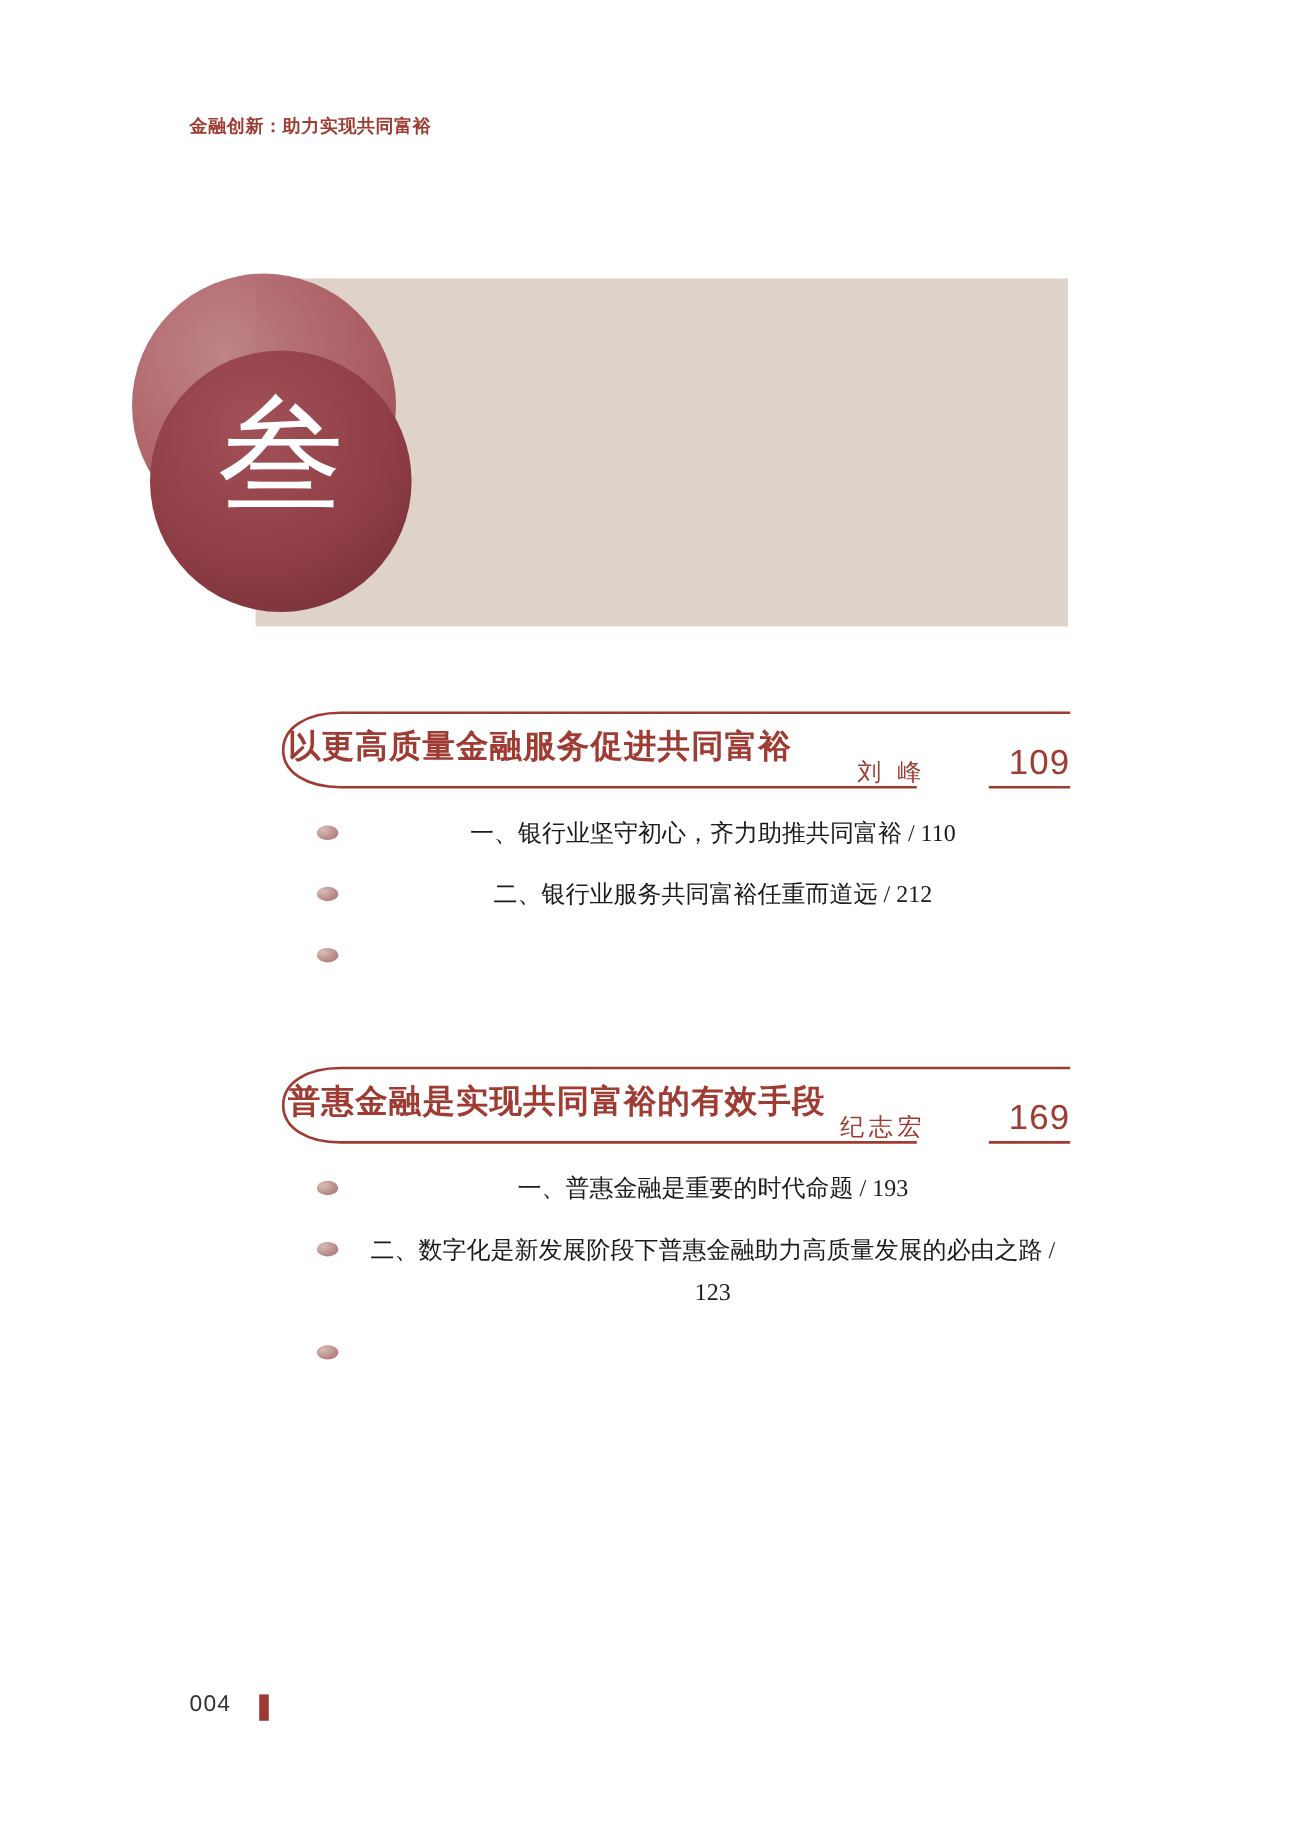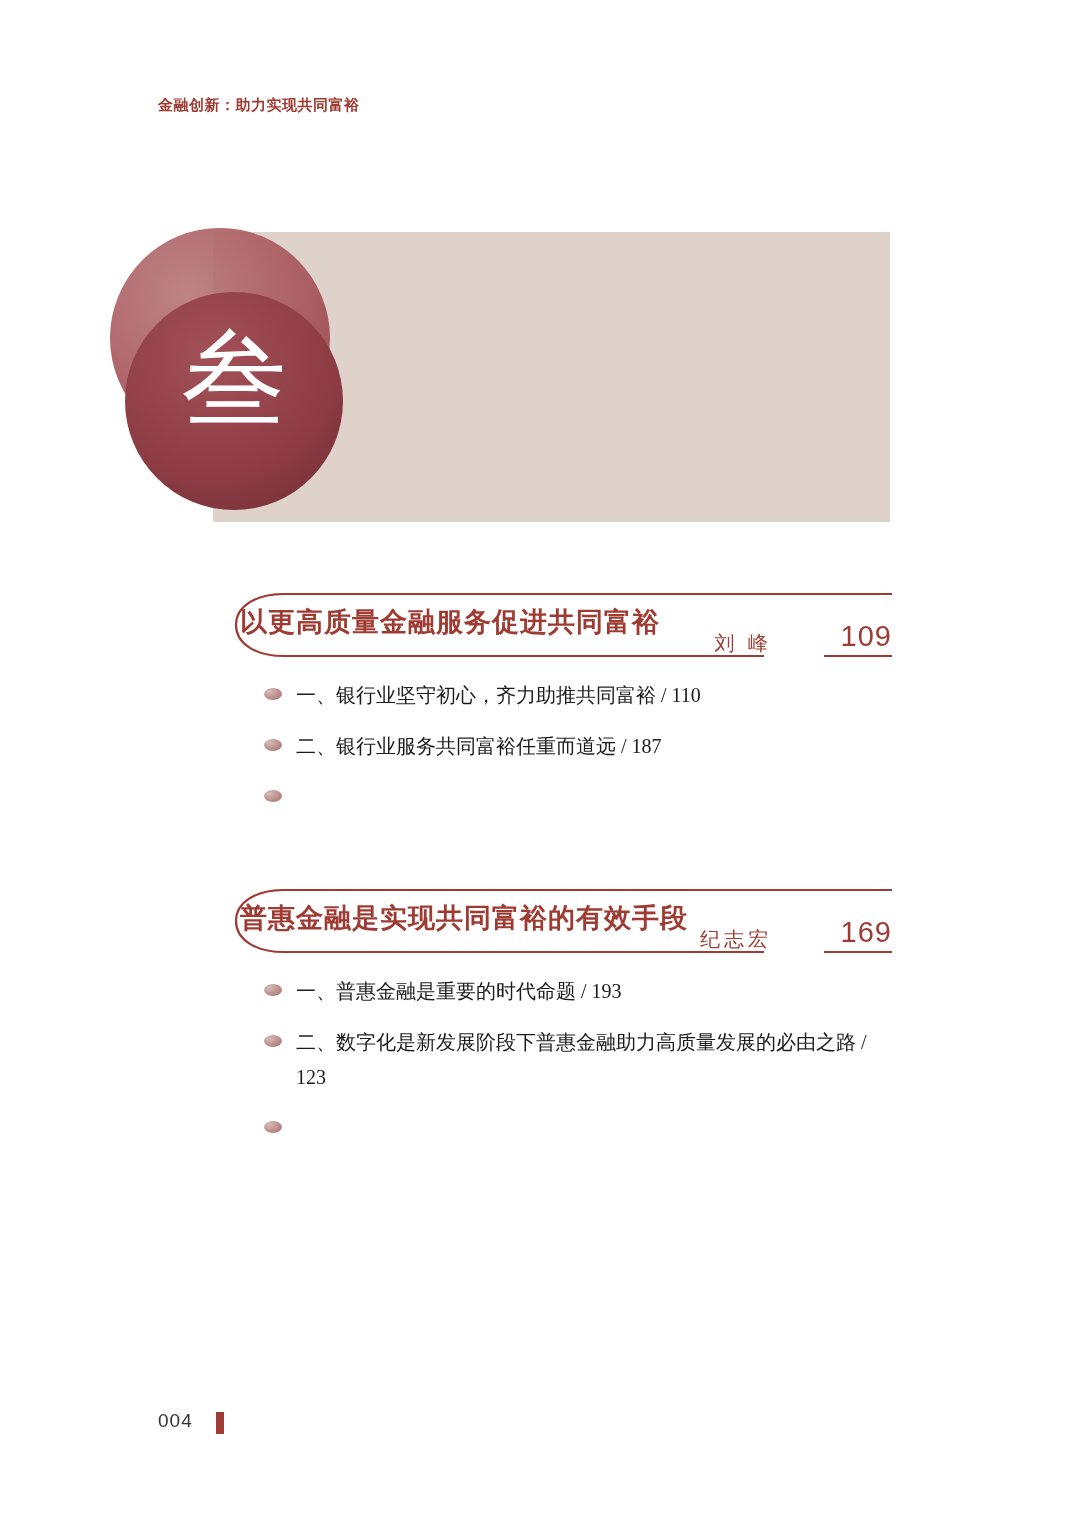--- a/index.html
+++ b/index.html
@@ -135,20 +135,21 @@
     font-size: 29px;
     color: #9e3b32;
     letter-spacing: 1px;
   }
 
   .toc-list {
     position: absolute;
     left: 28px;
     top: 86px;
     width: 640px;
+    text-align: center;
   }
   .toc-item {
     position: relative;
     padding-left: 44px;
     margin-bottom: 16px;
     font-family: "Liberation Serif", serif;
     font-size: 20px;
     line-height: 1.75;
     color: #1b1b1b;
   }
@@ -204,21 +205,21 @@
       <div class="entry-author">刘 峰</div>
       <div class="entry-page">109</div>
     </div>
     <div class="toc-list">
       <div class="toc-item">
         <span class="toc-bullet"></span>
         <span>一、银行业坚守初心，齐力助推共同富裕 / 110</span>
       </div>
       <div class="toc-item">
         <span class="toc-bullet"></span>
-        <span>二、银行业服务共同富裕任重而道远 / 187</span>
+        <span>二、银行业服务共同富裕任重而道远 / 212</span>
       </div>
       <div class="toc-item">
         <span class="toc-bullet"></span>
       </div>
     </div>
   </div>
 
   <div class="entry" style="top: 888px;">
     <div class="entry-head">
       <div class="entry-frame">

